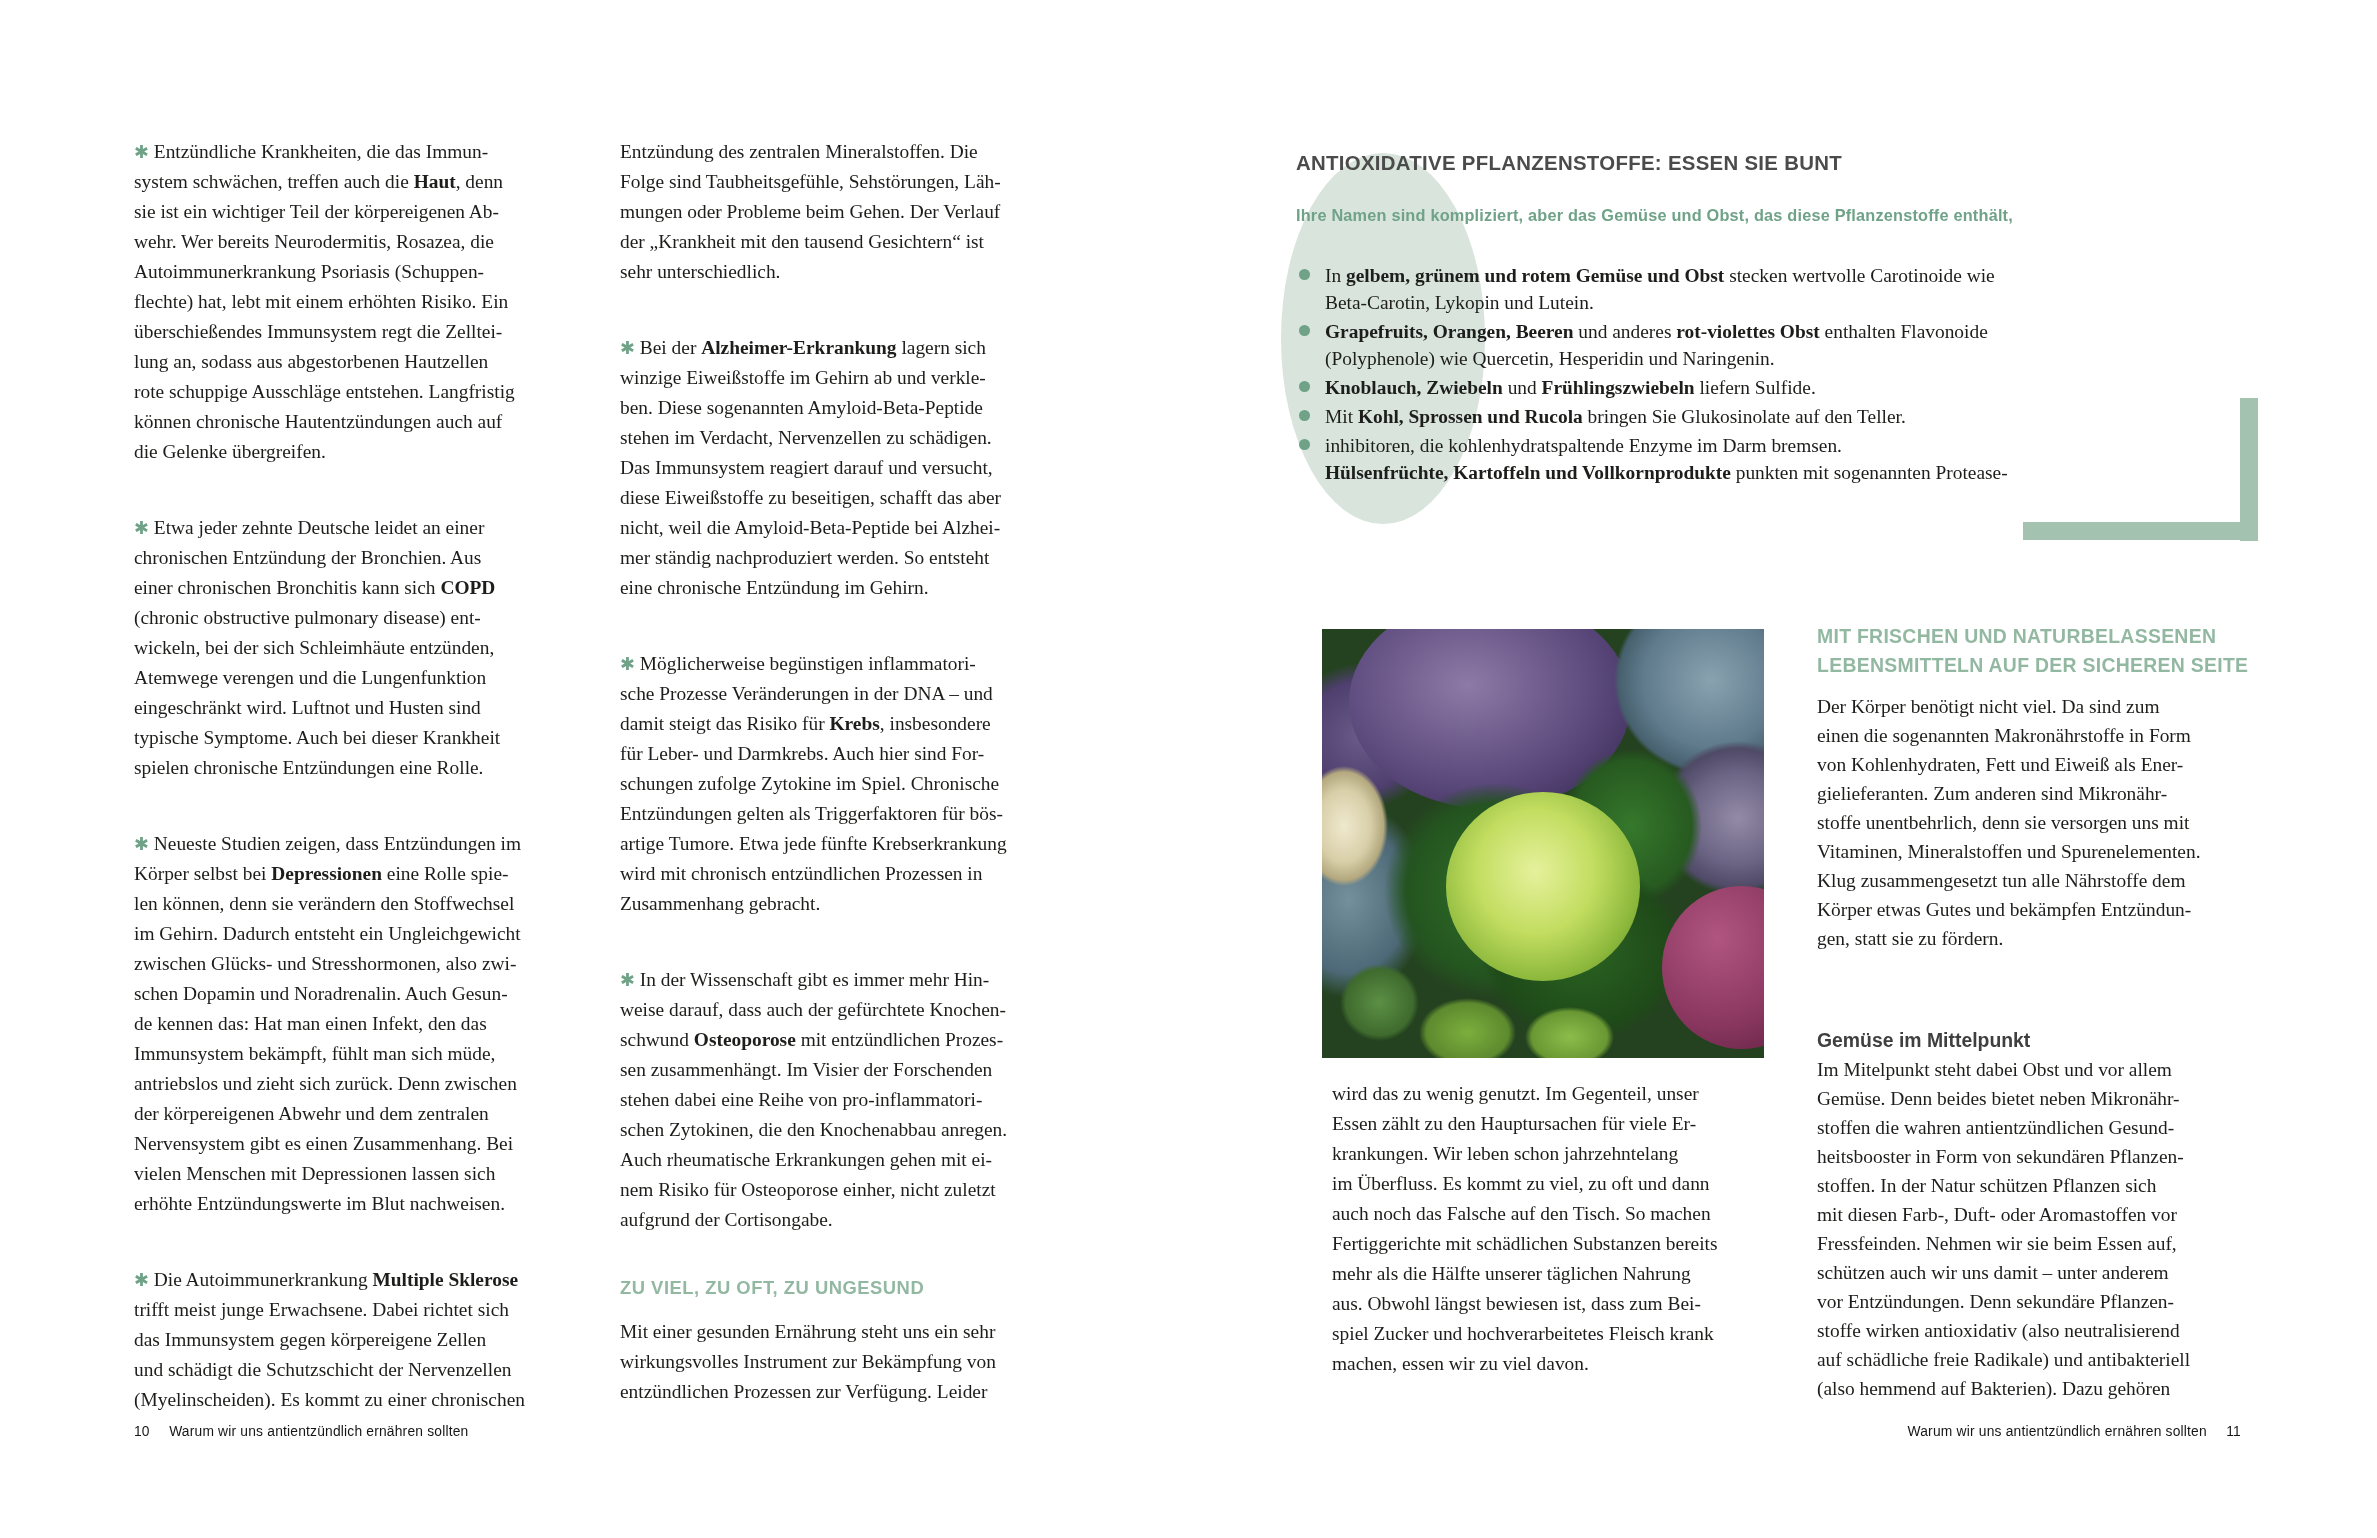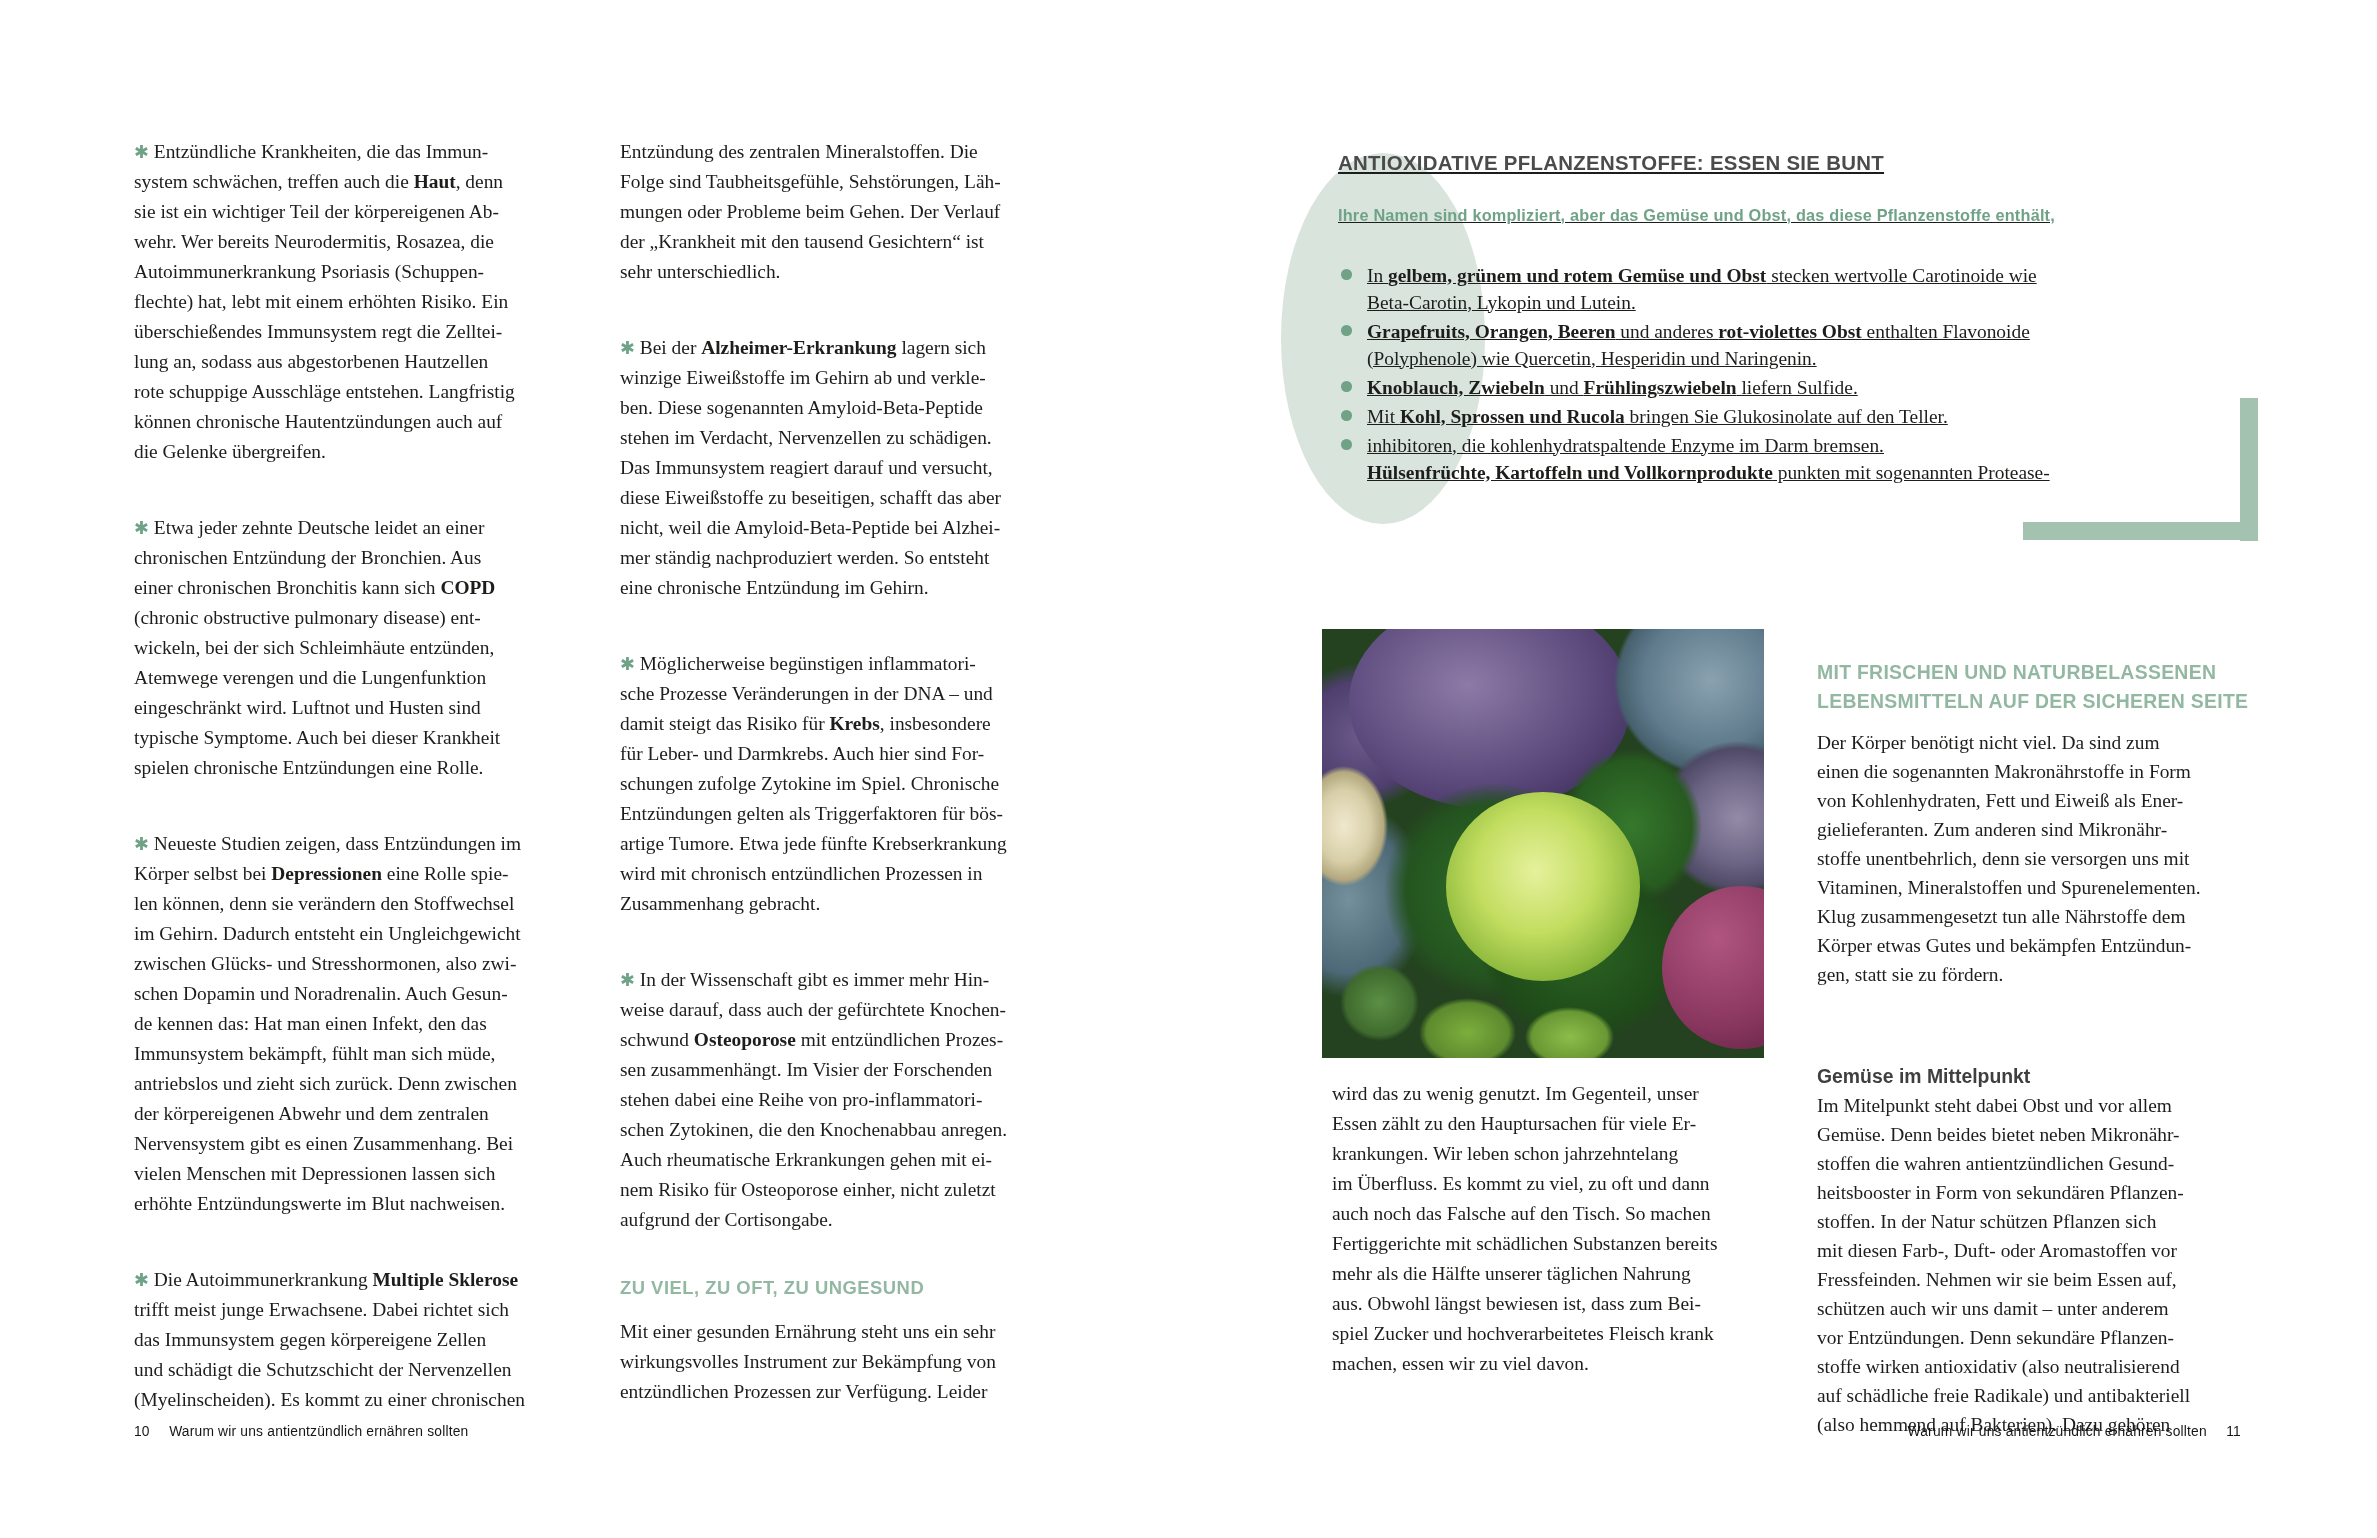--- a/index.html
+++ b/index.html
@@ -52,21 +52,21 @@
 
   
   .circle{
     position:absolute;left:1281px;top:153px;width:204px;height:371px;
     border-radius:50%;background:var(--pale-circle);
   }
   .bracket-v{position:absolute;left:2240px;top:398px;width:18.4px;height:143px;background:var(--bracket-green);}
   .bracket-h{position:absolute;left:2023px;top:522px;width:235px;height:18.4px;background:var(--bracket-green);}
 
   
-  .infobox{position:absolute;left:1338px;top:152px;width:935px;text-decoration:underline;}
+  .infobox{position:absolute;left:1296px;top:152px;width:935px;}
   .infobox h2{
     font-family:"Liberation Sans","DejaVu Sans",sans-serif;
     font-size:20.4px;font-weight:700;color:var(--heading-gray);
     letter-spacing:0.3px;white-space:nowrap;margin-bottom:25.5px;
   }
   .intro .ln{
     font-family:"Liberation Sans","DejaVu Sans",sans-serif;
     font-weight:700;color:var(--accent-green);
     font-size:16.3px;line-height:29px;letter-spacing:0.2px;
   }
@@ -96,21 +96,21 @@
   .g1{left:14%;top:36%;width:50%;height:50%;background:radial-gradient(closest-side,#2f6f27,#245420 80%,transparent);}
   .g2{left:36%;top:54%;width:46%;height:42%;background:radial-gradient(closest-side,#2a6322,#1f4a19 85%,transparent);}
   .g3{left:54%;top:28%;width:32%;height:36%;background:radial-gradient(closest-side,#35782c,#275a20 85%,transparent);}
   .p-cabbage{left:28%;top:38%;width:44%;height:44%;background:radial-gradient(ellipse at 46% 42%,#e6f19c,#c2dd60 40%,#8cb83c 70%,#5a872c 95%);}
   .p-sprout1{left:22%;top:86%;width:22%;height:16%;background:radial-gradient(closest-side,#7cae3d,#5d8a2e 85%,transparent);}
   .p-sprout2{left:46%;top:88%;width:20%;height:14%;background:radial-gradient(closest-side,#8cbd4a,#699733 85%,transparent);}
   .p-sprout3{left:4%;top:78%;width:18%;height:18%;background:radial-gradient(closest-side,#5c8f45,#3f6b2e 85%,transparent);}
 
   
   .colA{left:1332px;top:1079px;width:480px;}
-  .colB{left:1817px;top:658px;width:460px;}
+  .colB{left:1817px;top:622px;width:460px;}
   .colB .ln{line-height:29px;}
   .colB .green-heading{font-size:18.4px;letter-spacing:0.3px;}
   .colB .para{margin:12.3px 0 0 0;}
   .sub{
     font-family:"Liberation Sans","DejaVu Sans",sans-serif;
     font-size:19.4px;font-weight:700;color:#3f3f3f;
     margin-top:76px;white-space:nowrap;line-height:23.5px;
   }
   .sub + .para{margin-top:2px;}
 </style>

